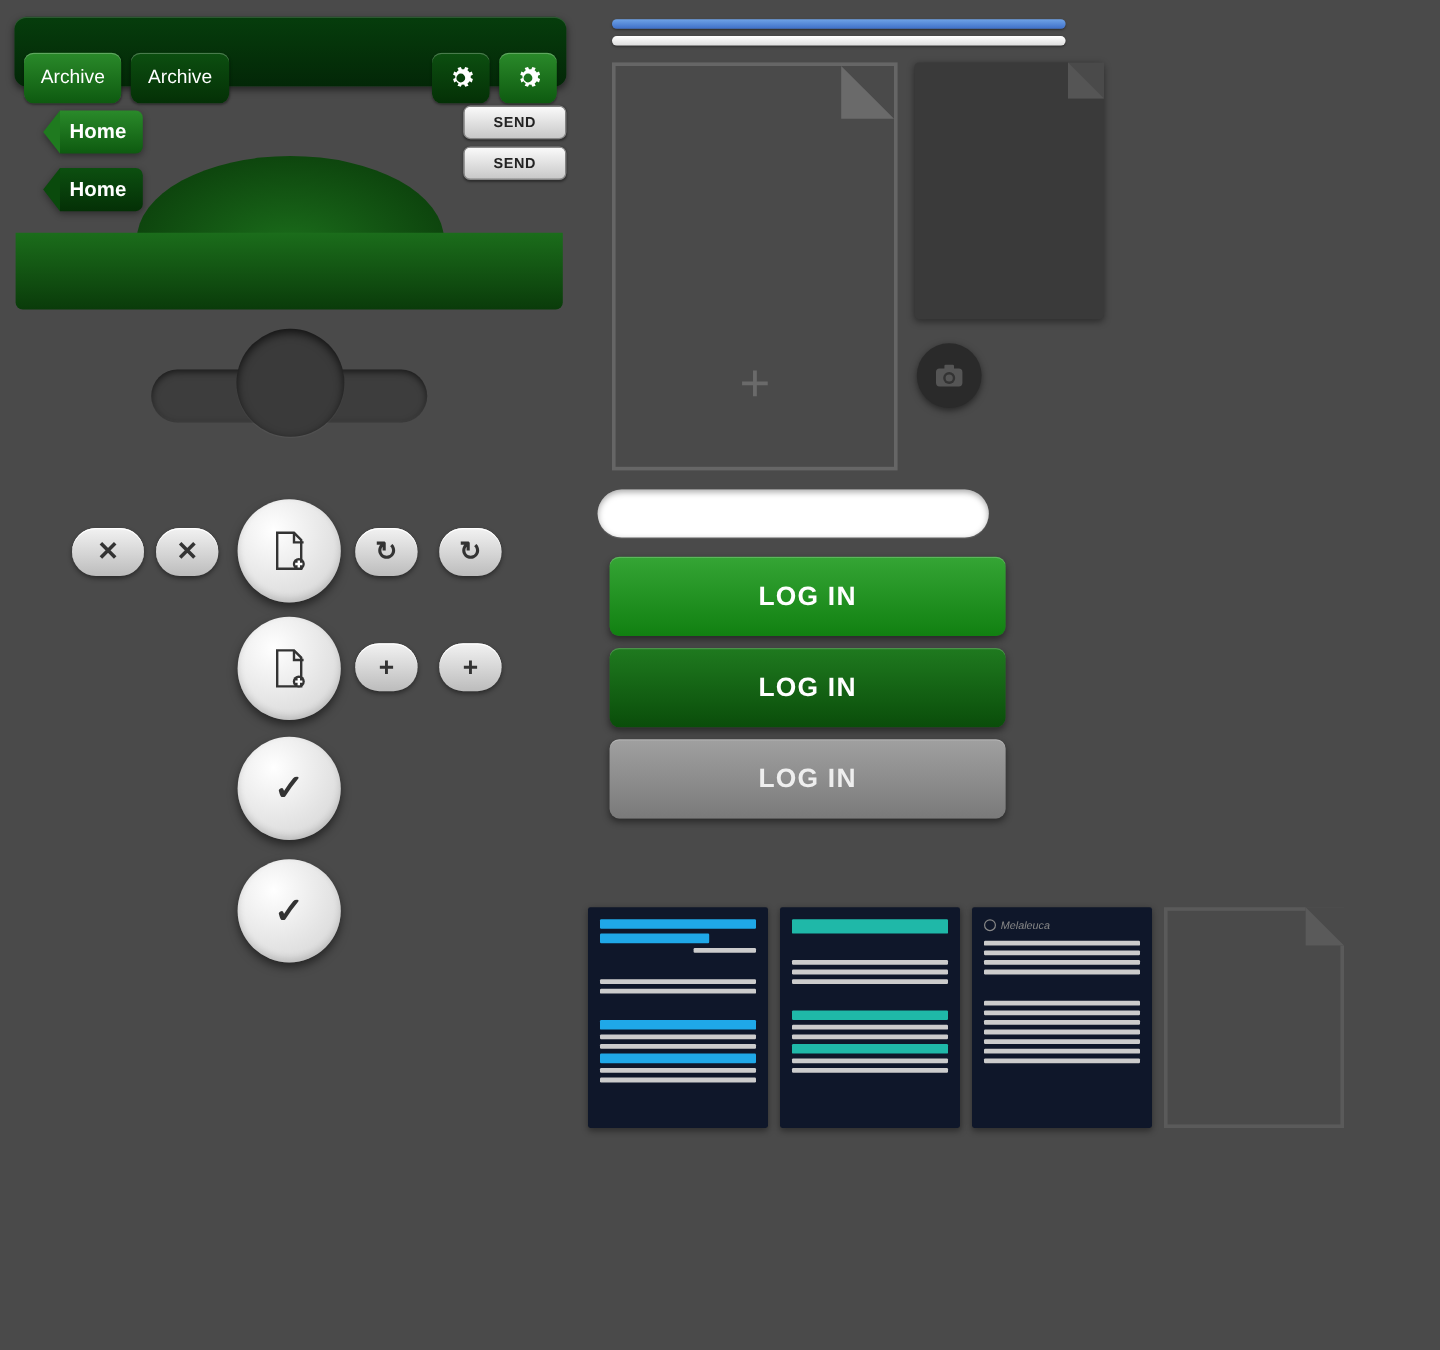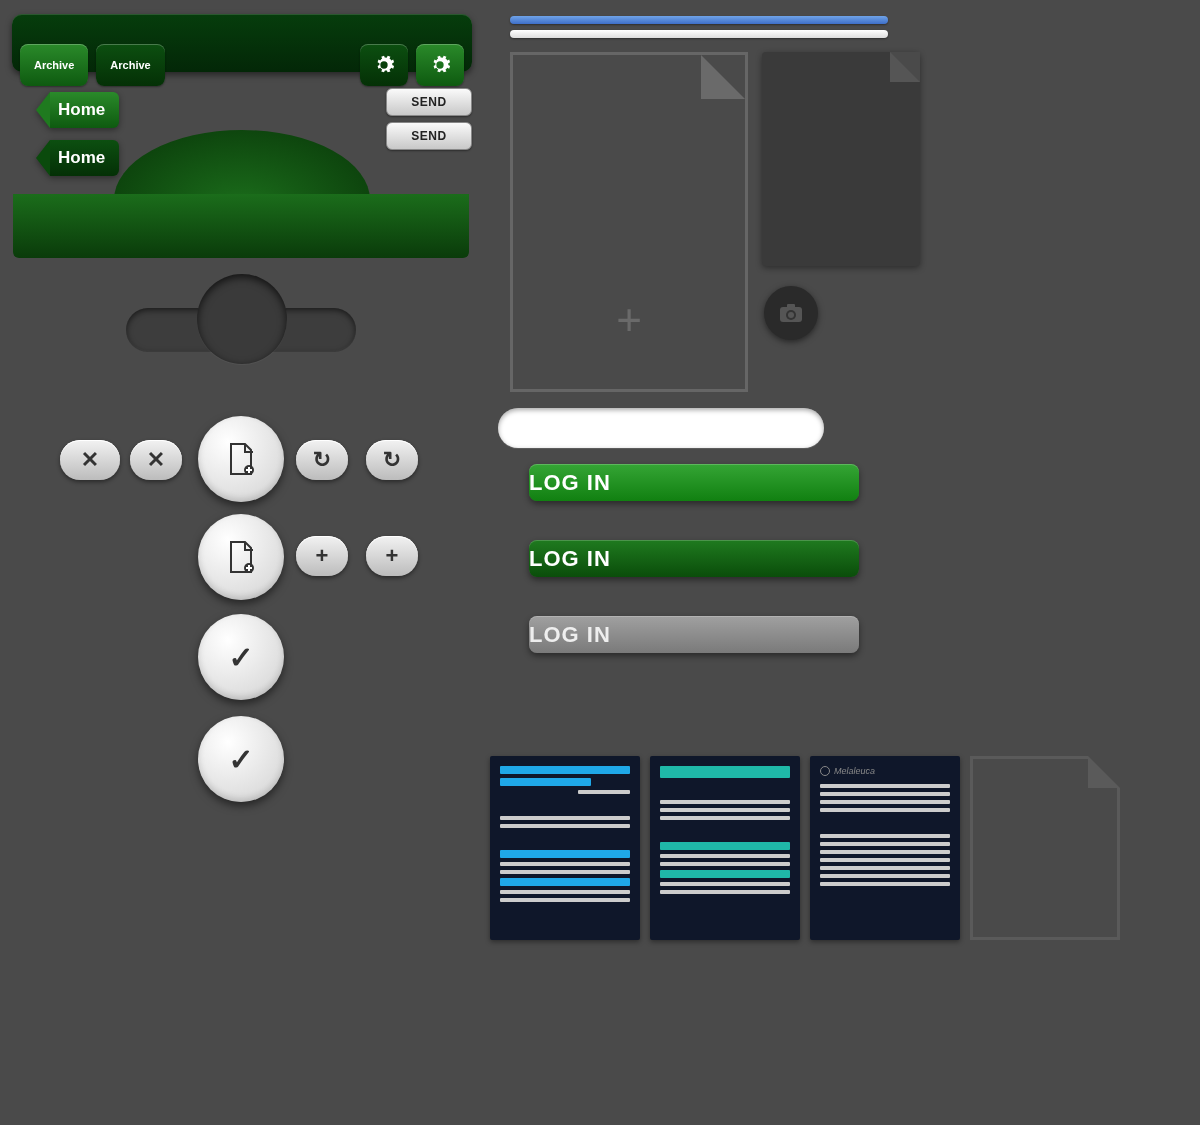--- a/index.html
+++ b/index.html
@@ -16,21 +16,21 @@
   position: absolute; left: 12px; top: 14px;
   width: 460px; height: 58px;
   background: linear-gradient(to bottom, #063d0c, #032707);
   border-radius: 10px;
   box-shadow: 0 3px 6px rgba(0,0,0,.5), inset 0 1px 0 rgba(255,255,255,.15);
   display: flex; align-items: center; padding: 0 8px; gap: 8px;
 }
 .tbtn {
   height: 42px; padding: 0 14px; border-radius: 8px;
   background: linear-gradient(to bottom, #2a8a2a, #0e5a10);
-  color: #fff; font-weight: 700; font-size: 11px;
+  color: #fff; font-weight: 400; font-size: 16px;
   display: flex; align-items: center; justify-content: center;
   box-shadow: inset 0 1px 0 rgba(255,255,255,.25), 0 1px 2px rgba(0,0,0,.4);
   cursor: pointer;
   margin-top: 44px;
 }
 .tbtn.dark { background: linear-gradient(to bottom, #0c4f10, #043006); }
 .tbtn.icon { width: 48px; padding: 0; }
 .gear { width:22px; height:22px; }
 
 
@@ -140,26 +140,25 @@
 
 
 .input {
   position:absolute; left:498px; top:408px; width:326px; height:40px;
   background:#fff; border-radius:20px;
   box-shadow: inset 0 2px 5px rgba(0,0,0,.35), 0 1px 0 rgba(255,255,255,.1);
 }
 
 
 .login {
-  position:absolute; left:508px; width:330px; height:37px; border-radius:8px;
+  position:absolute; left:508px; width:330px; height:66px; border-radius:8px;
   color:#fff; font-weight:700; font-size:22px; letter-spacing:1px;
-  display:flex;align-items:center;justify-content:flex-start;
+  display:flex;align-items:center;justify-content:center;
   box-shadow:0 3px 6px rgba(0,0,0,.45), inset 0 1px 0 rgba(255,255,255,.2);
   cursor:pointer;
-  margin-left:21px;
 }
 .login.g1 { top:464px; background:linear-gradient(to bottom,#35a535,#118011); }
 .login.g2 { top:540px; background:linear-gradient(to bottom,#1f7a1f,#0a4d0a); }
 .login.gray { top:616px; background:linear-gradient(to bottom,#a0a0a0,#7a7a7a); color:#eee; }
 
 
 .thumbs { position:absolute; left:490px; top:756px; display:flex; gap:10px; }
 .thumb {
   width:150px; height:184px; background:#0f172a; border-radius:2px;
   box-shadow:0 2px 5px rgba(0,0,0,.4); padding:10px;

